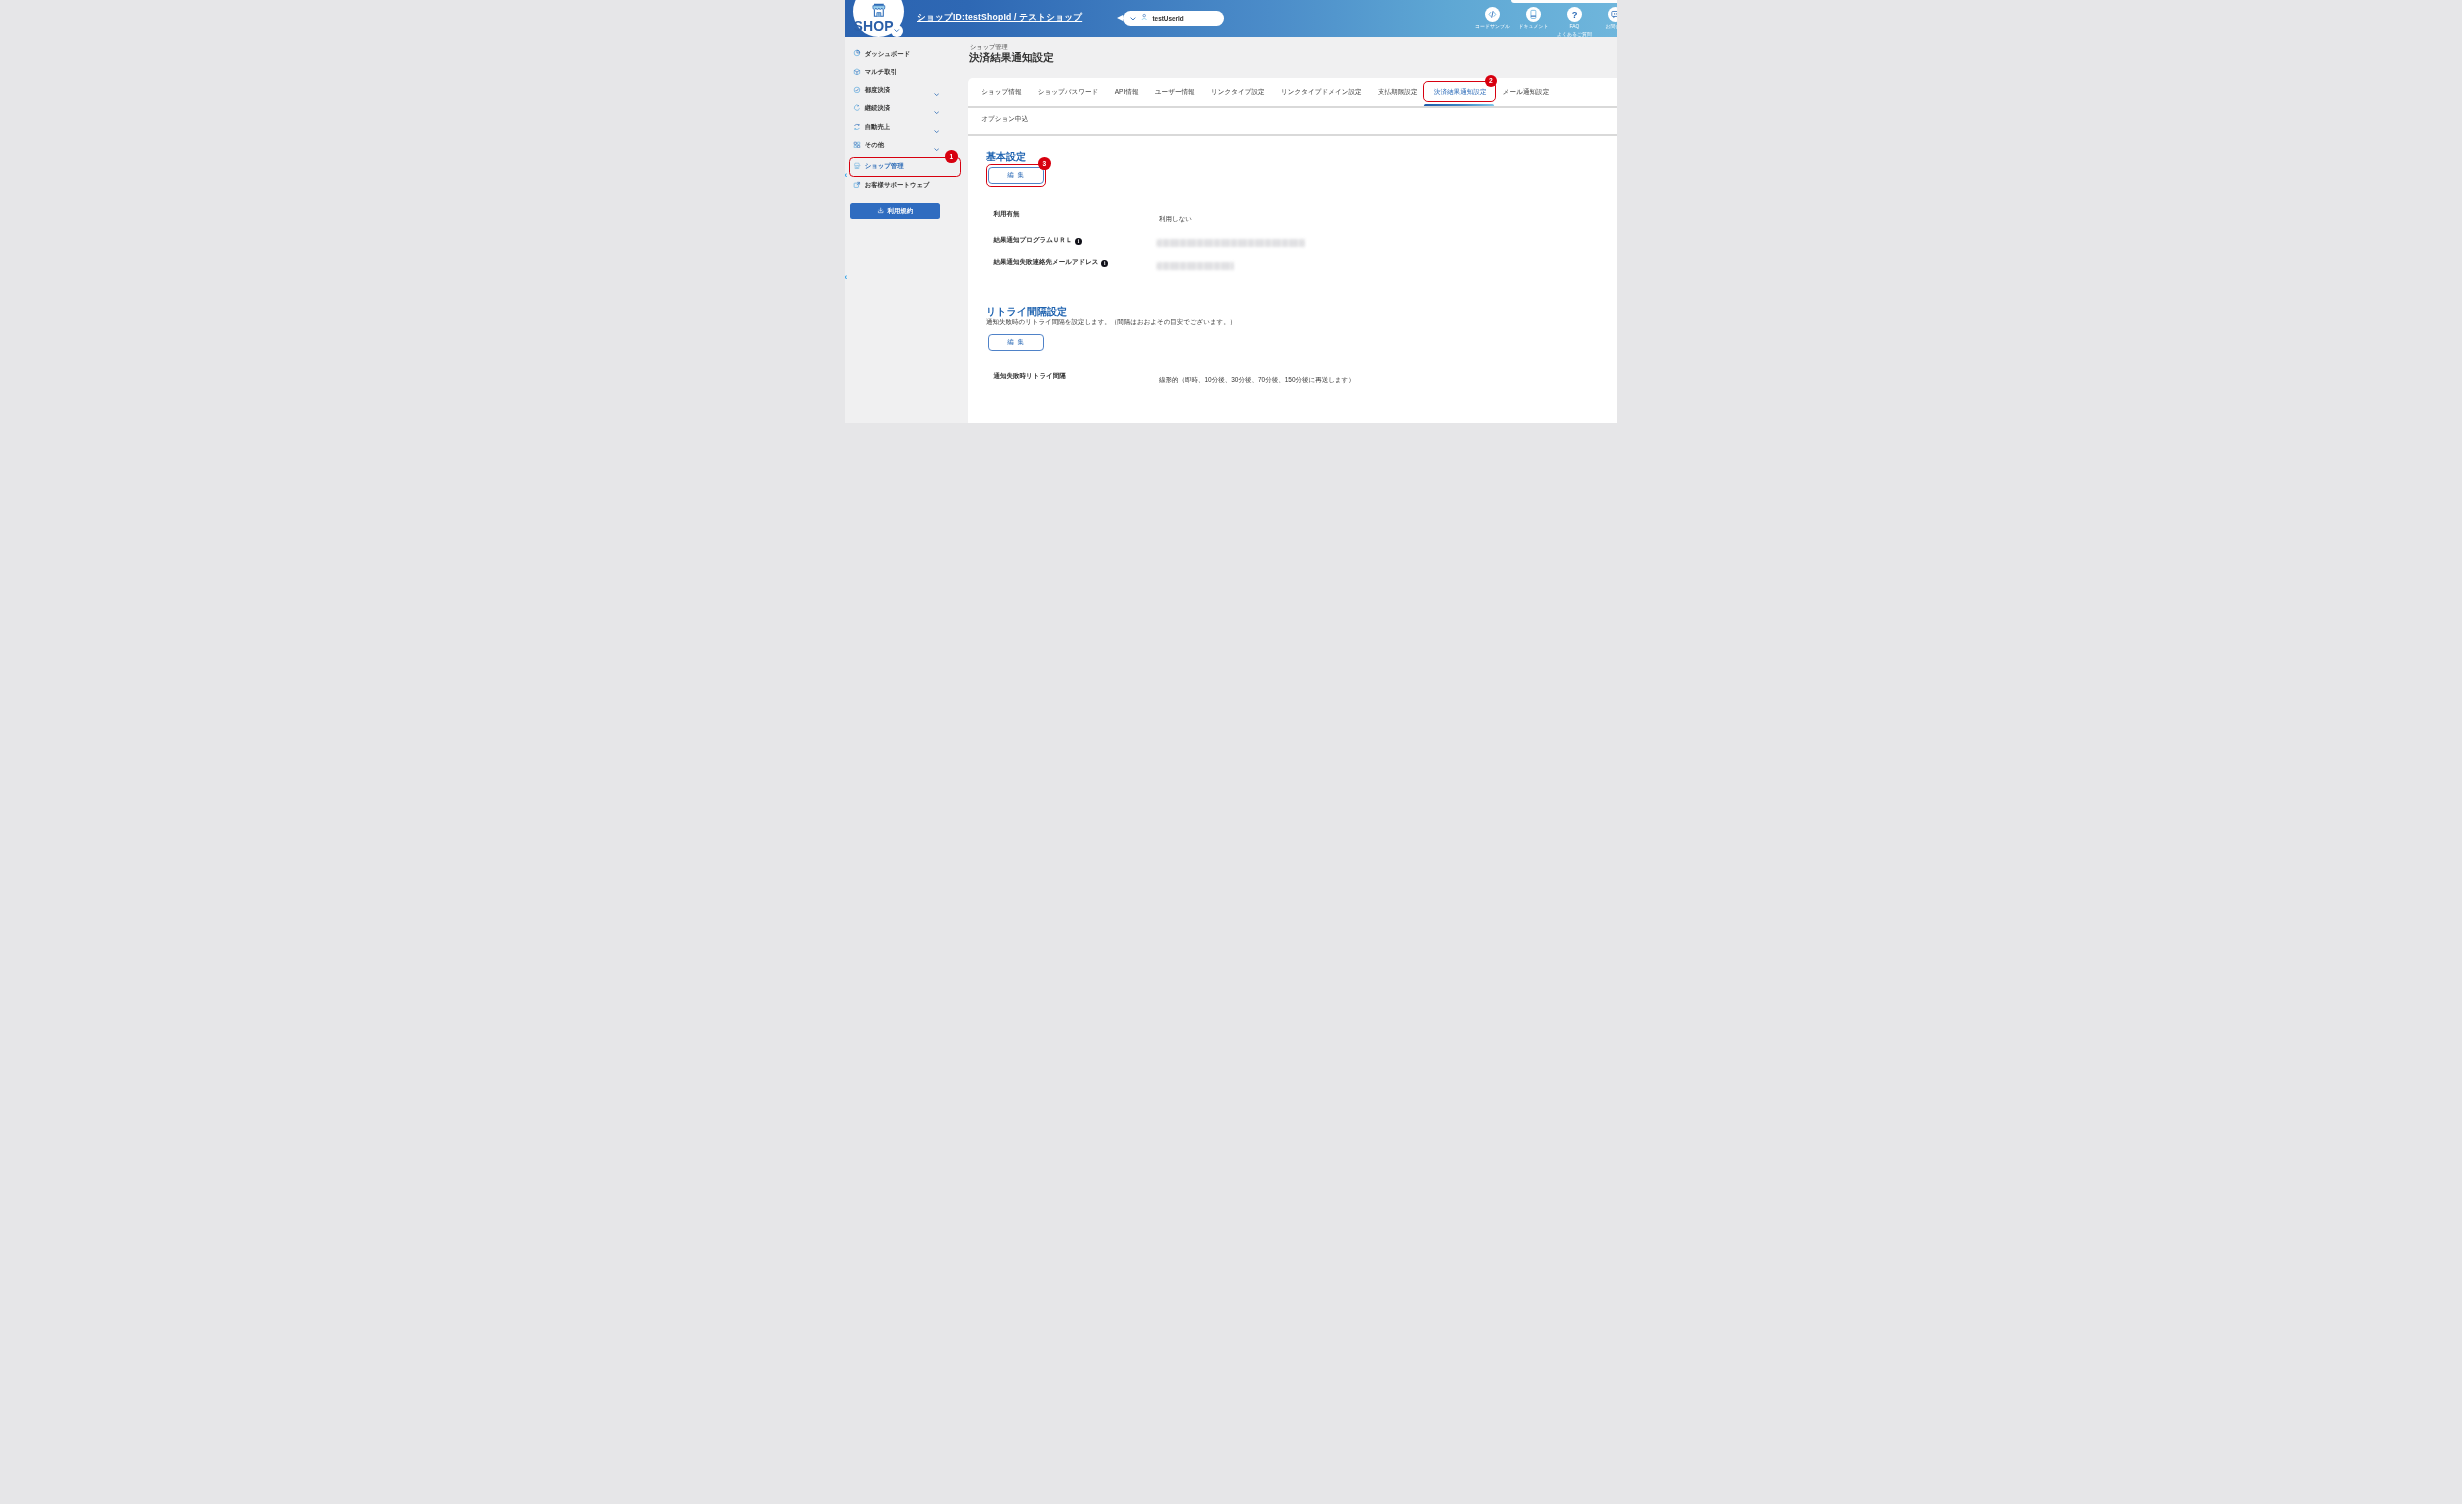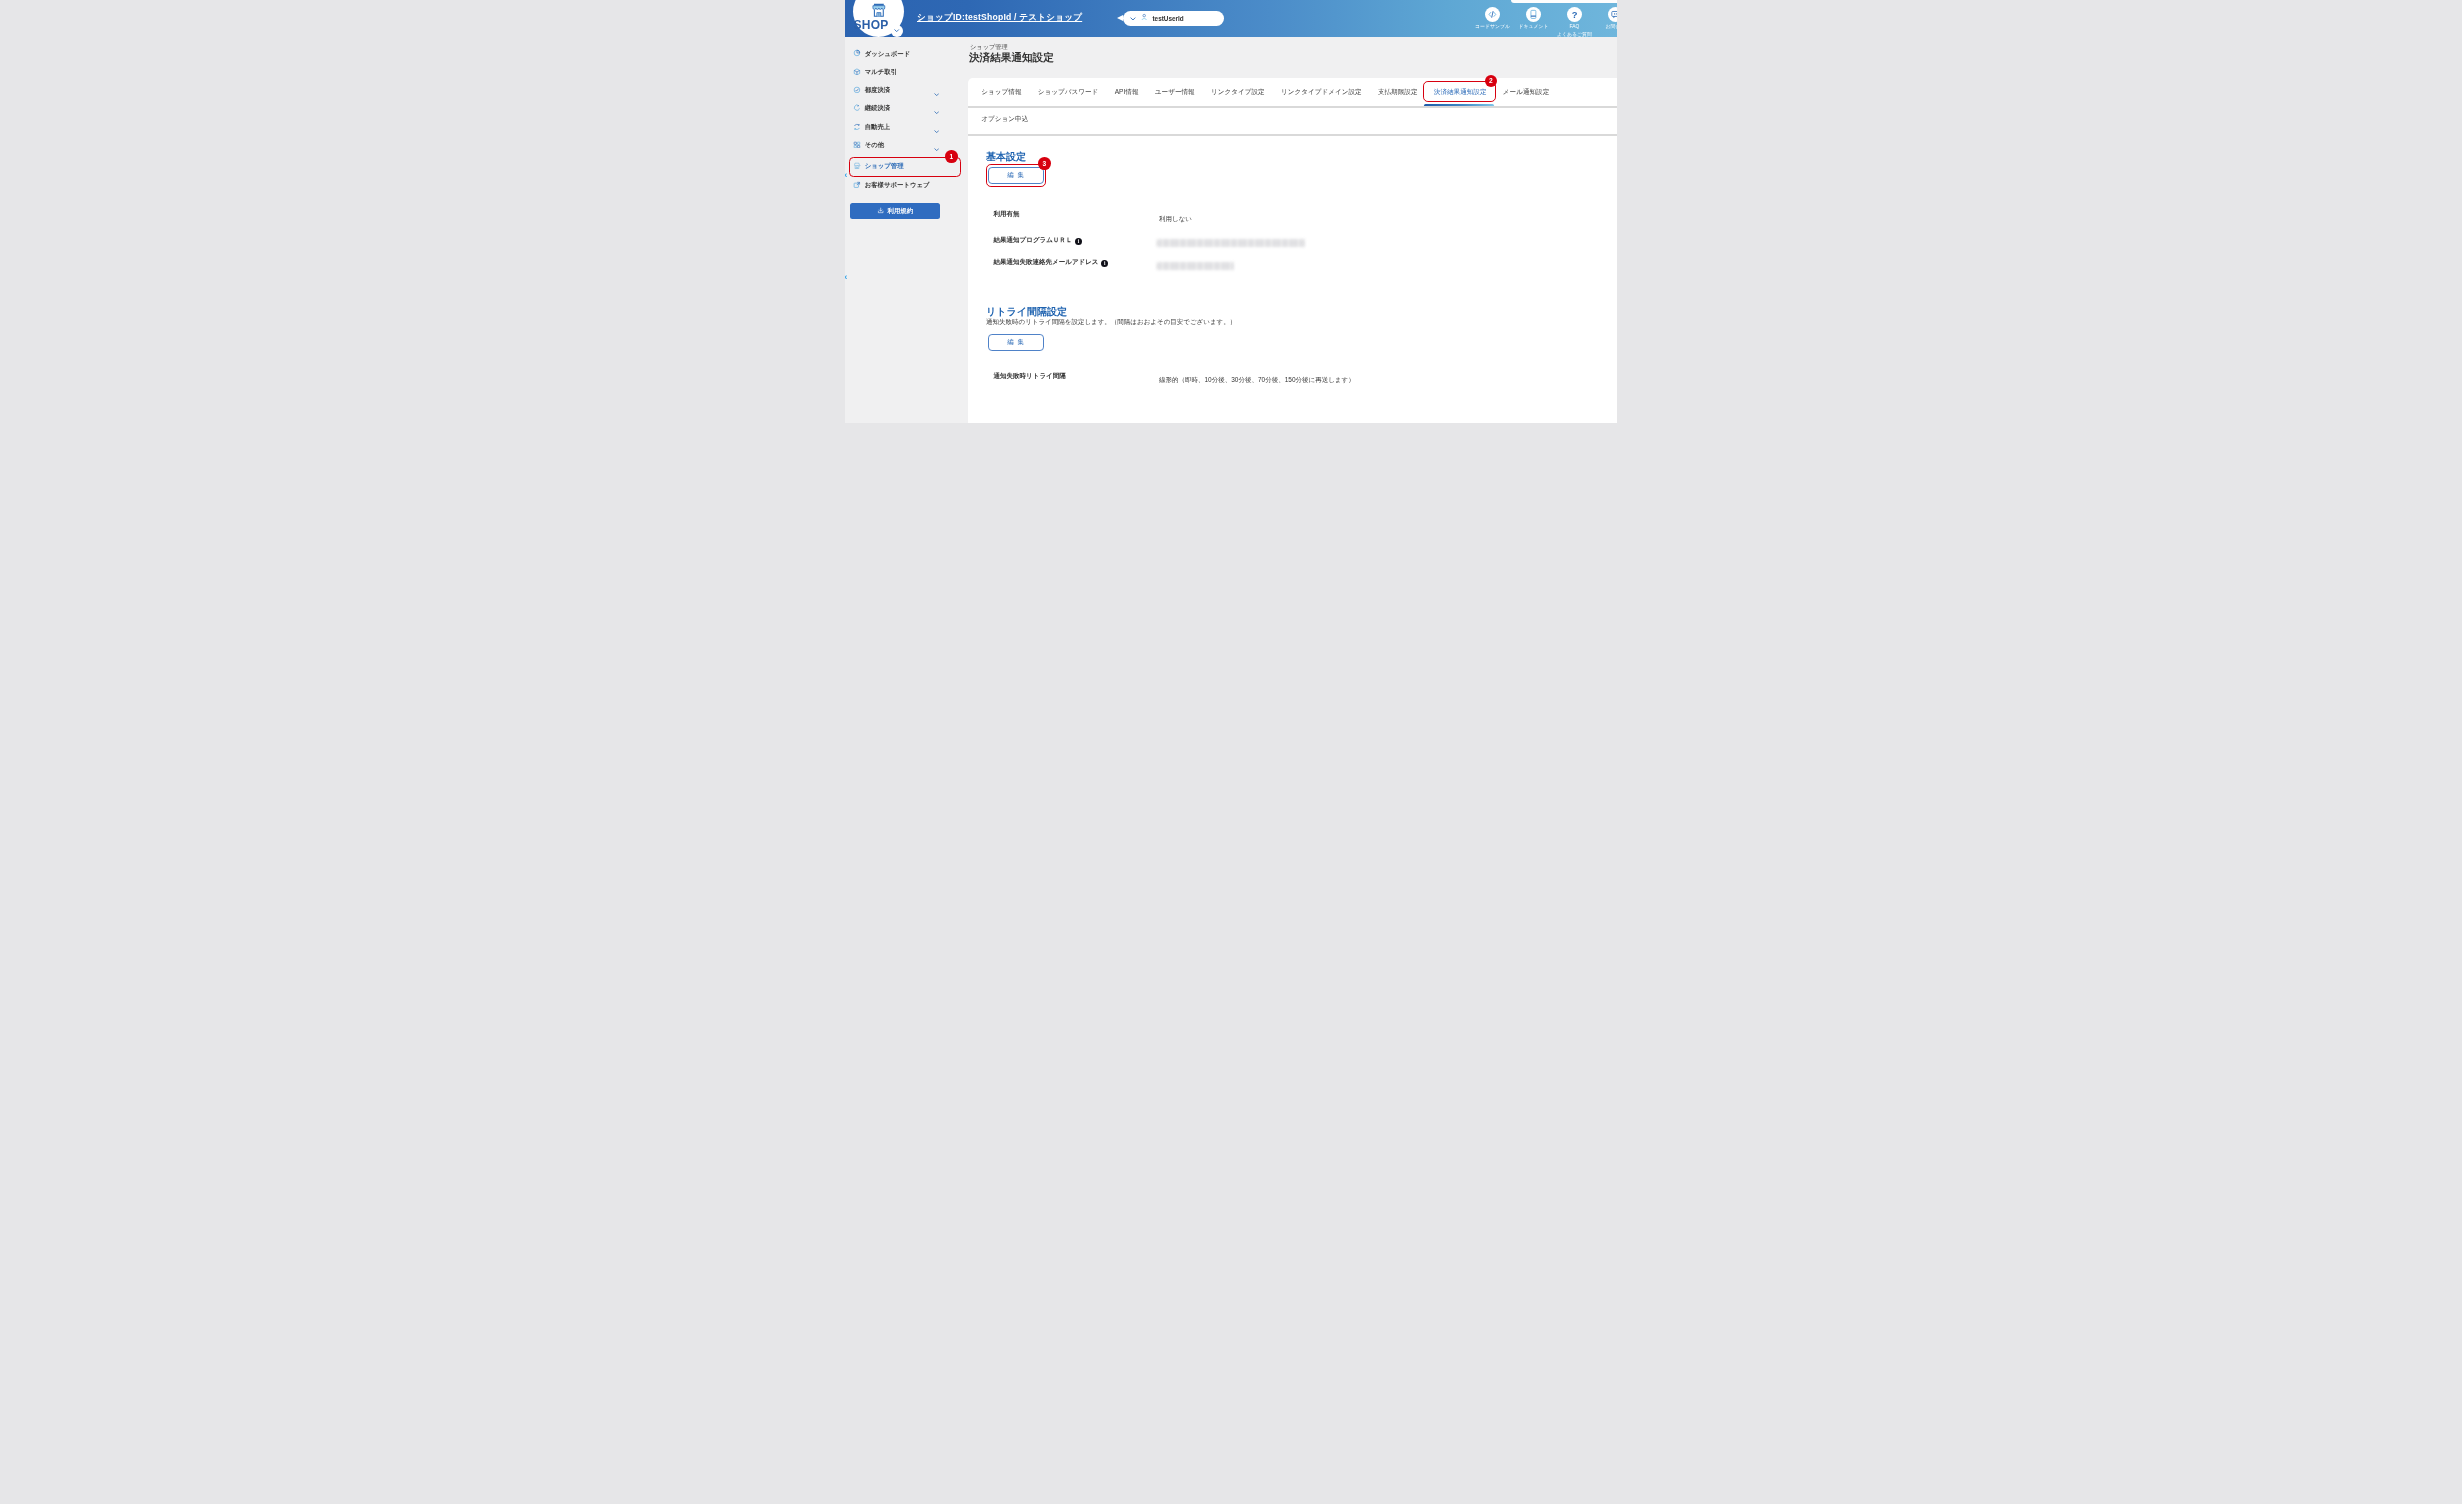--- a/index.html
+++ b/index.html
@@ -9,22 +9,22 @@
             background:#f0f0f1; margin:0 auto; }
 
   
   .header { position:absolute; left:0; top:0; width:772px; height:37px;
             background:linear-gradient(90deg,#2b63b0 0%,#2e68b4 16%,#4b8cc9 55%,#5ea7d4 78%,#6fb6dc 100%); }
   .top-strip { position:absolute; left:666px; top:0; width:106px; height:2.5px;
                background:#fdfdfd; border-bottom-left-radius:3.9px; }
   .logo-circle { position:absolute; left:8.4px; top:-13.8px; width:51px; height:51px;
                  background:#fff; border-radius:50%; z-index:3; }
   .logo-store { position:absolute; left:16.7px; top:16.7px; }
-  .logo-text { position:absolute; left:0; right:16px; top:31.5px; text-align:right;
-               font-size:12px; font-weight:800; color:#2b5fa8; letter-spacing:0.2px; }
+  .logo-text { position:absolute; left:0; right:16px; top:31.5px; text-align:center;
+               font-size:14px; font-weight:800; color:#2b5fa8; letter-spacing:0.2px; }
   .logo-chev-circle { position:absolute; left:46px; top:25px; width:12.3px; height:12.3px;
                       background:#fff; border-radius:50%; z-index:4;
                       display:flex; align-items:center; justify-content:center; }
   .shop-title { position:absolute; left:72px; top:12.3px; font-size:8.6px; font-weight:700;
                 color:#fff; letter-spacing:0.2px; white-space:nowrap;text-decoration:underline; }
   .pill-tail { position:absolute; left:272px; top:14.8px; width:0; height:0;
                border-top:3.4px solid transparent; border-bottom:3.4px solid transparent;
                border-right:6.4px solid #fff; }
   .user-pill { position:absolute; left:278px; top:10.8px; width:101px; height:15.3px;
                background:#fff; border-radius:7.9px; display:flex; align-items:center;

